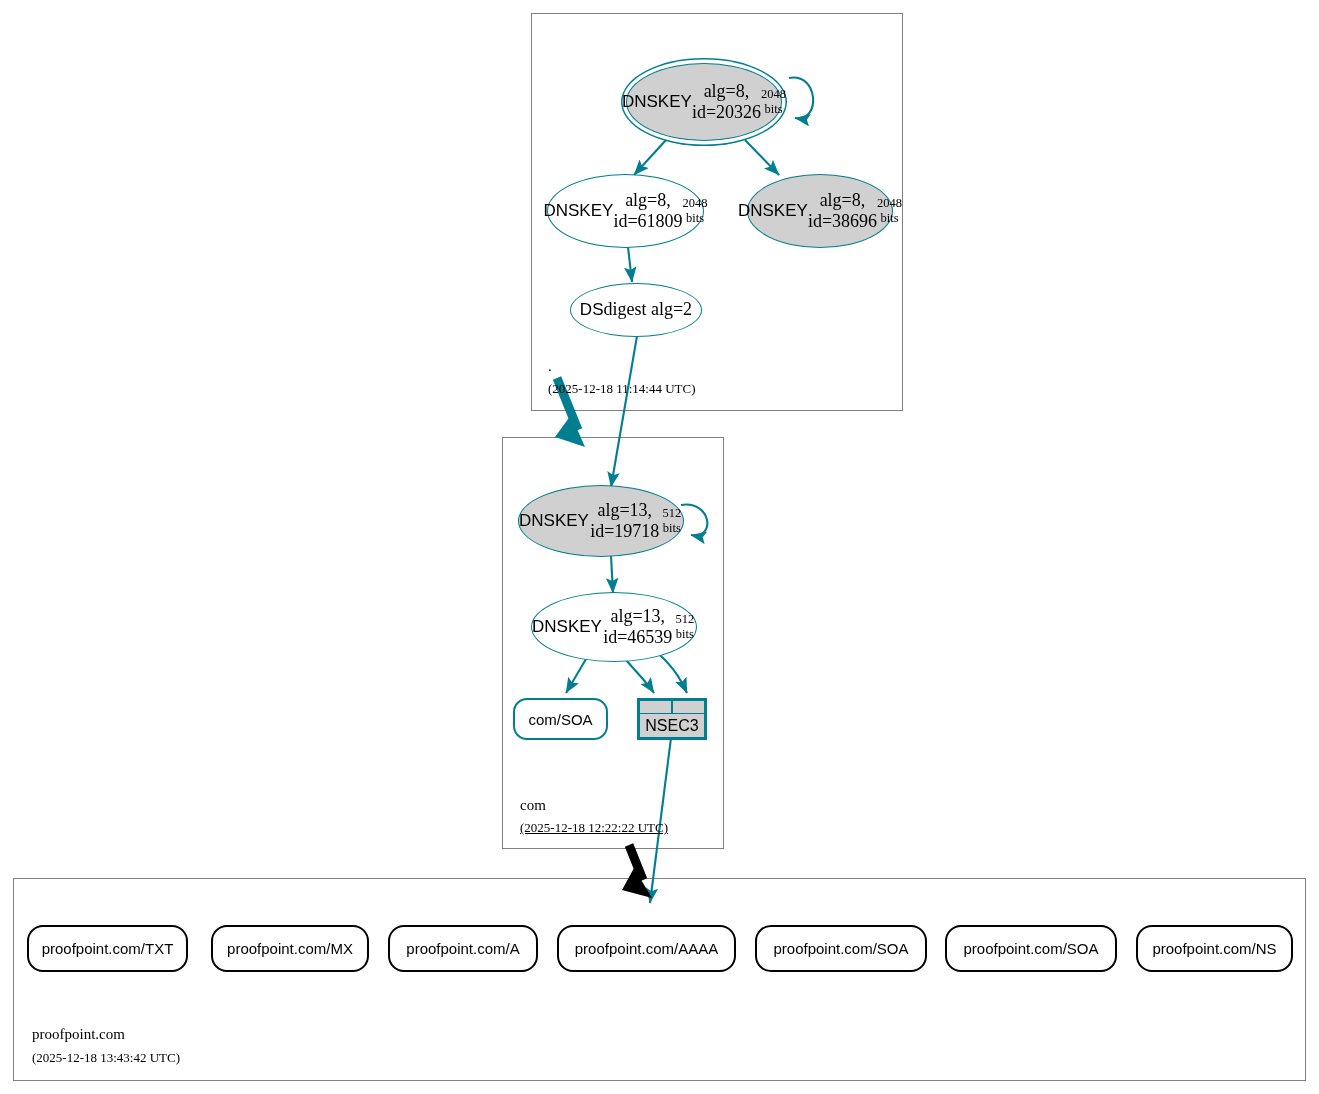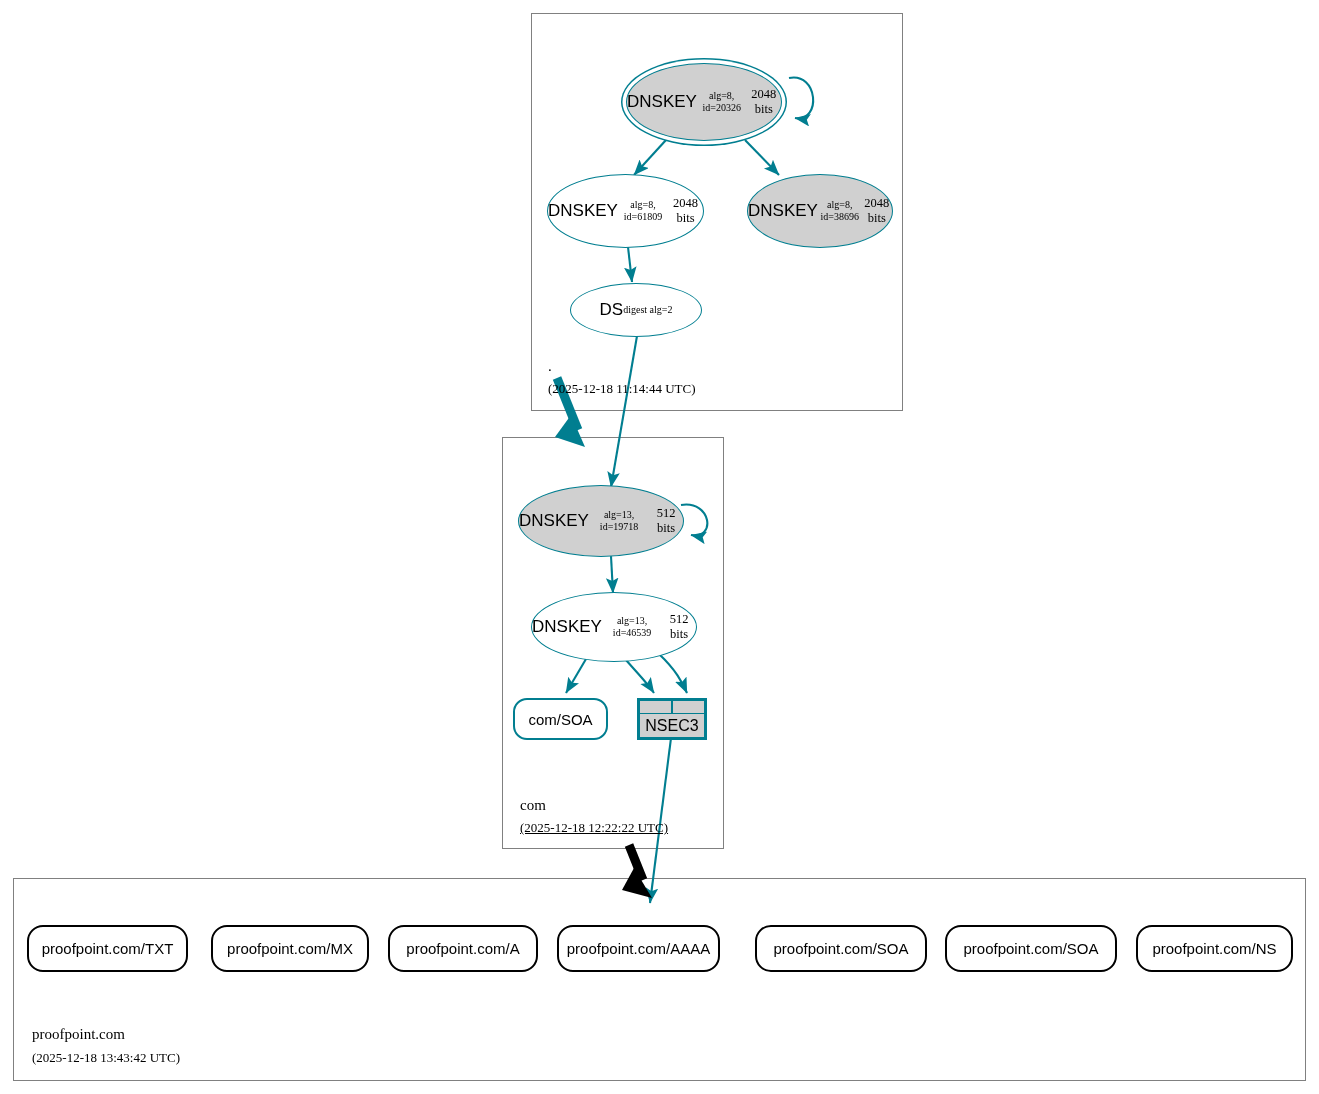--- a/index.html
+++ b/index.html
@@ -69,21 +69,21 @@
     box-shadow: 0 0 0 3.5px #ffffff, 0 0 0 5px #017e90;
   }
   .n-title {
     font-family: "Liberation Sans", sans-serif;
     font-size: 17px;
     color: #000000;
     line-height: 1.05;
   }
   .n-sub {
     font-family: "Liberation Serif", serif;
-    font-size: 10px;
+    font-size: 18px;
     color: #000000;
     line-height: 1.18;
   }
   .n-sub2 {
     font-family: "Liberation Serif", serif;
     font-size: 12.5px;
     color: #000000;
     line-height: 1.18;
   }
 
@@ -272,21 +272,21 @@
   </div>
 
   <div class="node rrset-node insecure" style="left:388px; top:925px; width:150px; height:47px;">
     <span>proofpoint.com/A</span>
   </div>
 
   <div class="node rrset-node insecure" style="left:211px; top:925px; width:158px; height:47px;">
     <span>proofpoint.com/MX</span>
   </div>
 
-  <div class="node rrset-node insecure" style="left:557px; top:925px; width:163px; height:47px;">
+  <div class="node rrset-node insecure" style="left:557px; top:925px; width:179px; height:47px;">
     <span>proofpoint.com/AAAA</span>
   </div>
 
   <div class="node rrset-node insecure" style="left:755px; top:925px; width:172px; height:47px;">
     <span>proofpoint.com/SOA</span>
   </div>
 
   <div class="node rrset-node insecure" style="left:945px; top:925px; width:172px; height:47px;">
     <span>proofpoint.com/SOA</span>
   </div>

